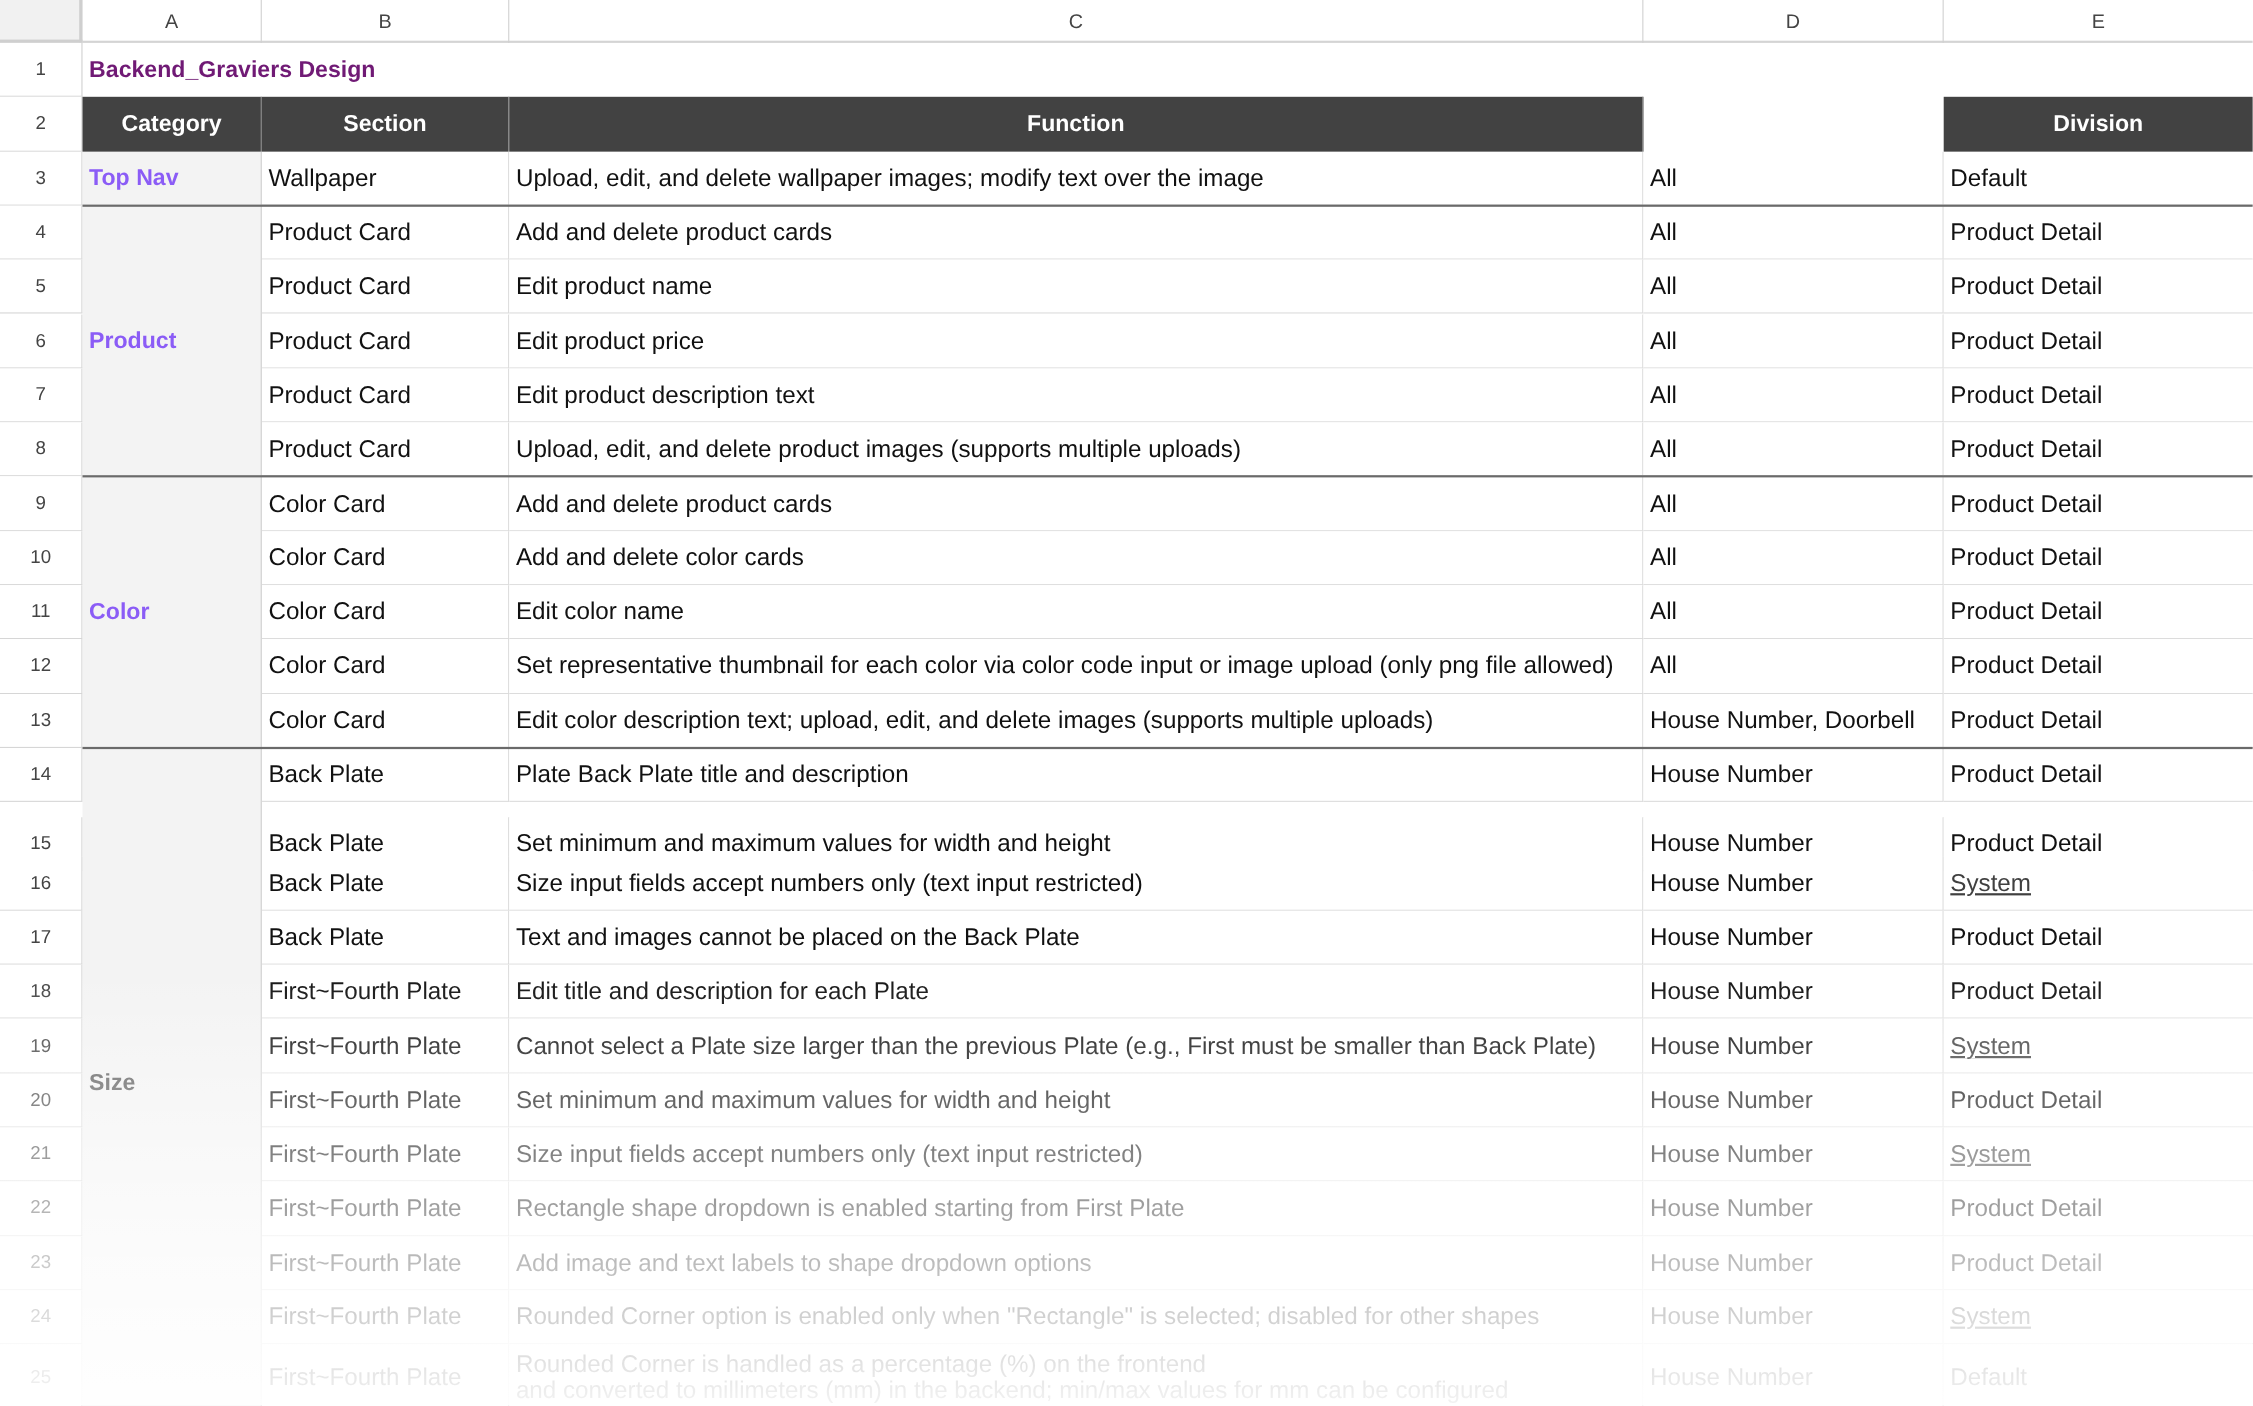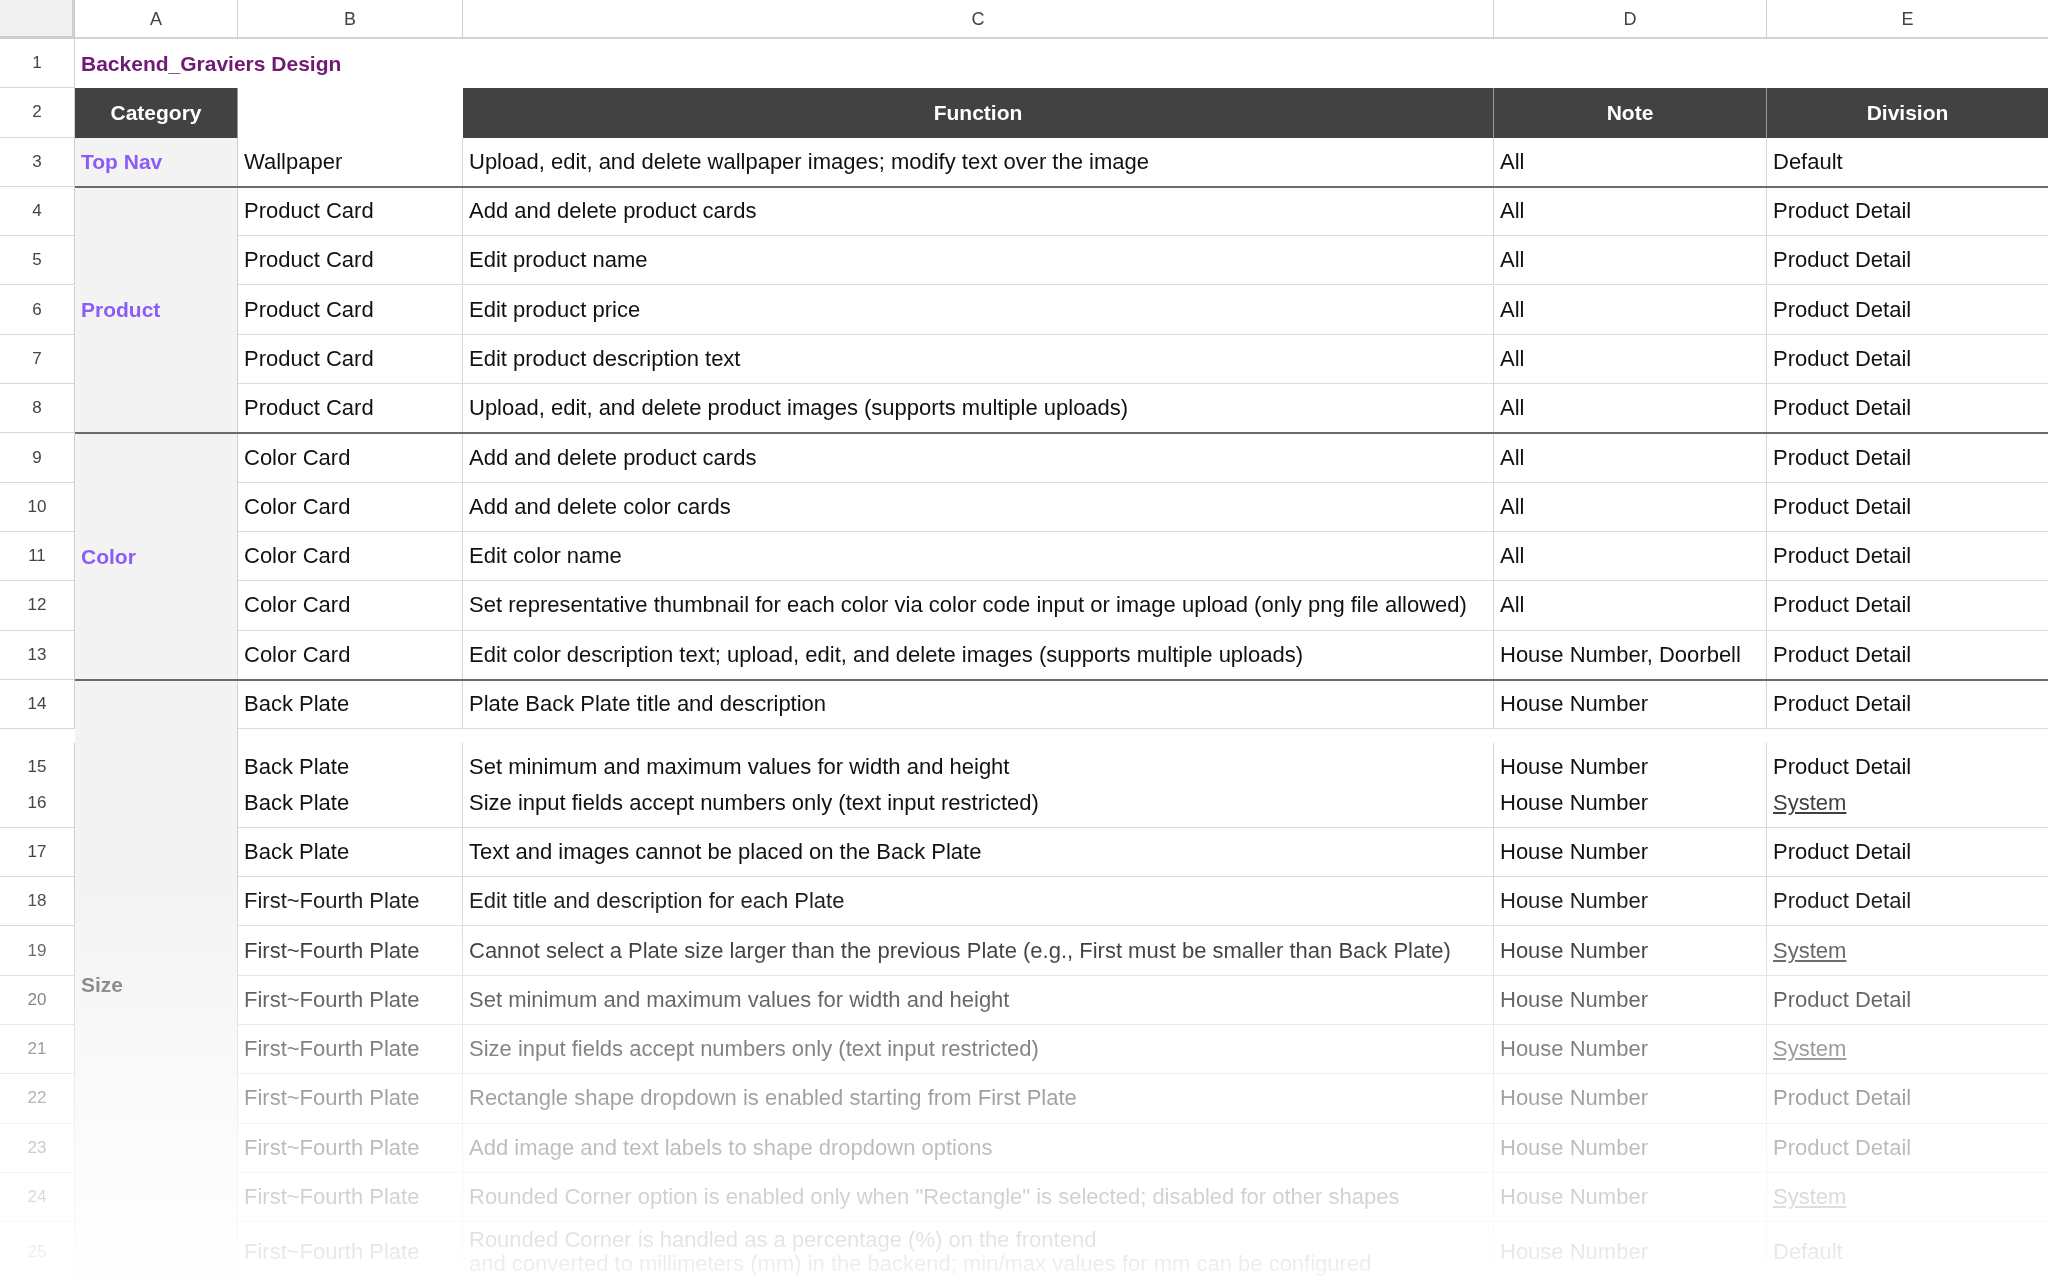--- a/index.html
+++ b/index.html
@@ -73,22 +73,22 @@
   <div class="rows">
 
     <div class="row" style="top:0px">
       <div class="rownum">1</div>
       <div class="title-cell">Backend_Graviers Design</div>
     </div>
 
     <div class="row" style="top:49.3px">
       <div class="rownum">2</div>
       <div class="hdr h-a">Category</div>
+      <div class="hdr h-b">Section</div>
       <div class="hdr h-c">Function</div>
-      <div class="hdr h-d">Note</div>
       <div class="hdr h-e">Division</div>
     </div>
 
     <div class="row" style="top:98.6px">
       <div class="rownum">3</div>
       <div class="cell c-b">Wallpaper</div>
       <div class="cell c-c">Upload, edit, and delete wallpaper images; modify text over the image</div>
       <div class="cell c-d">All</div>
       <div class="cell c-e">Default</div>
     </div>

